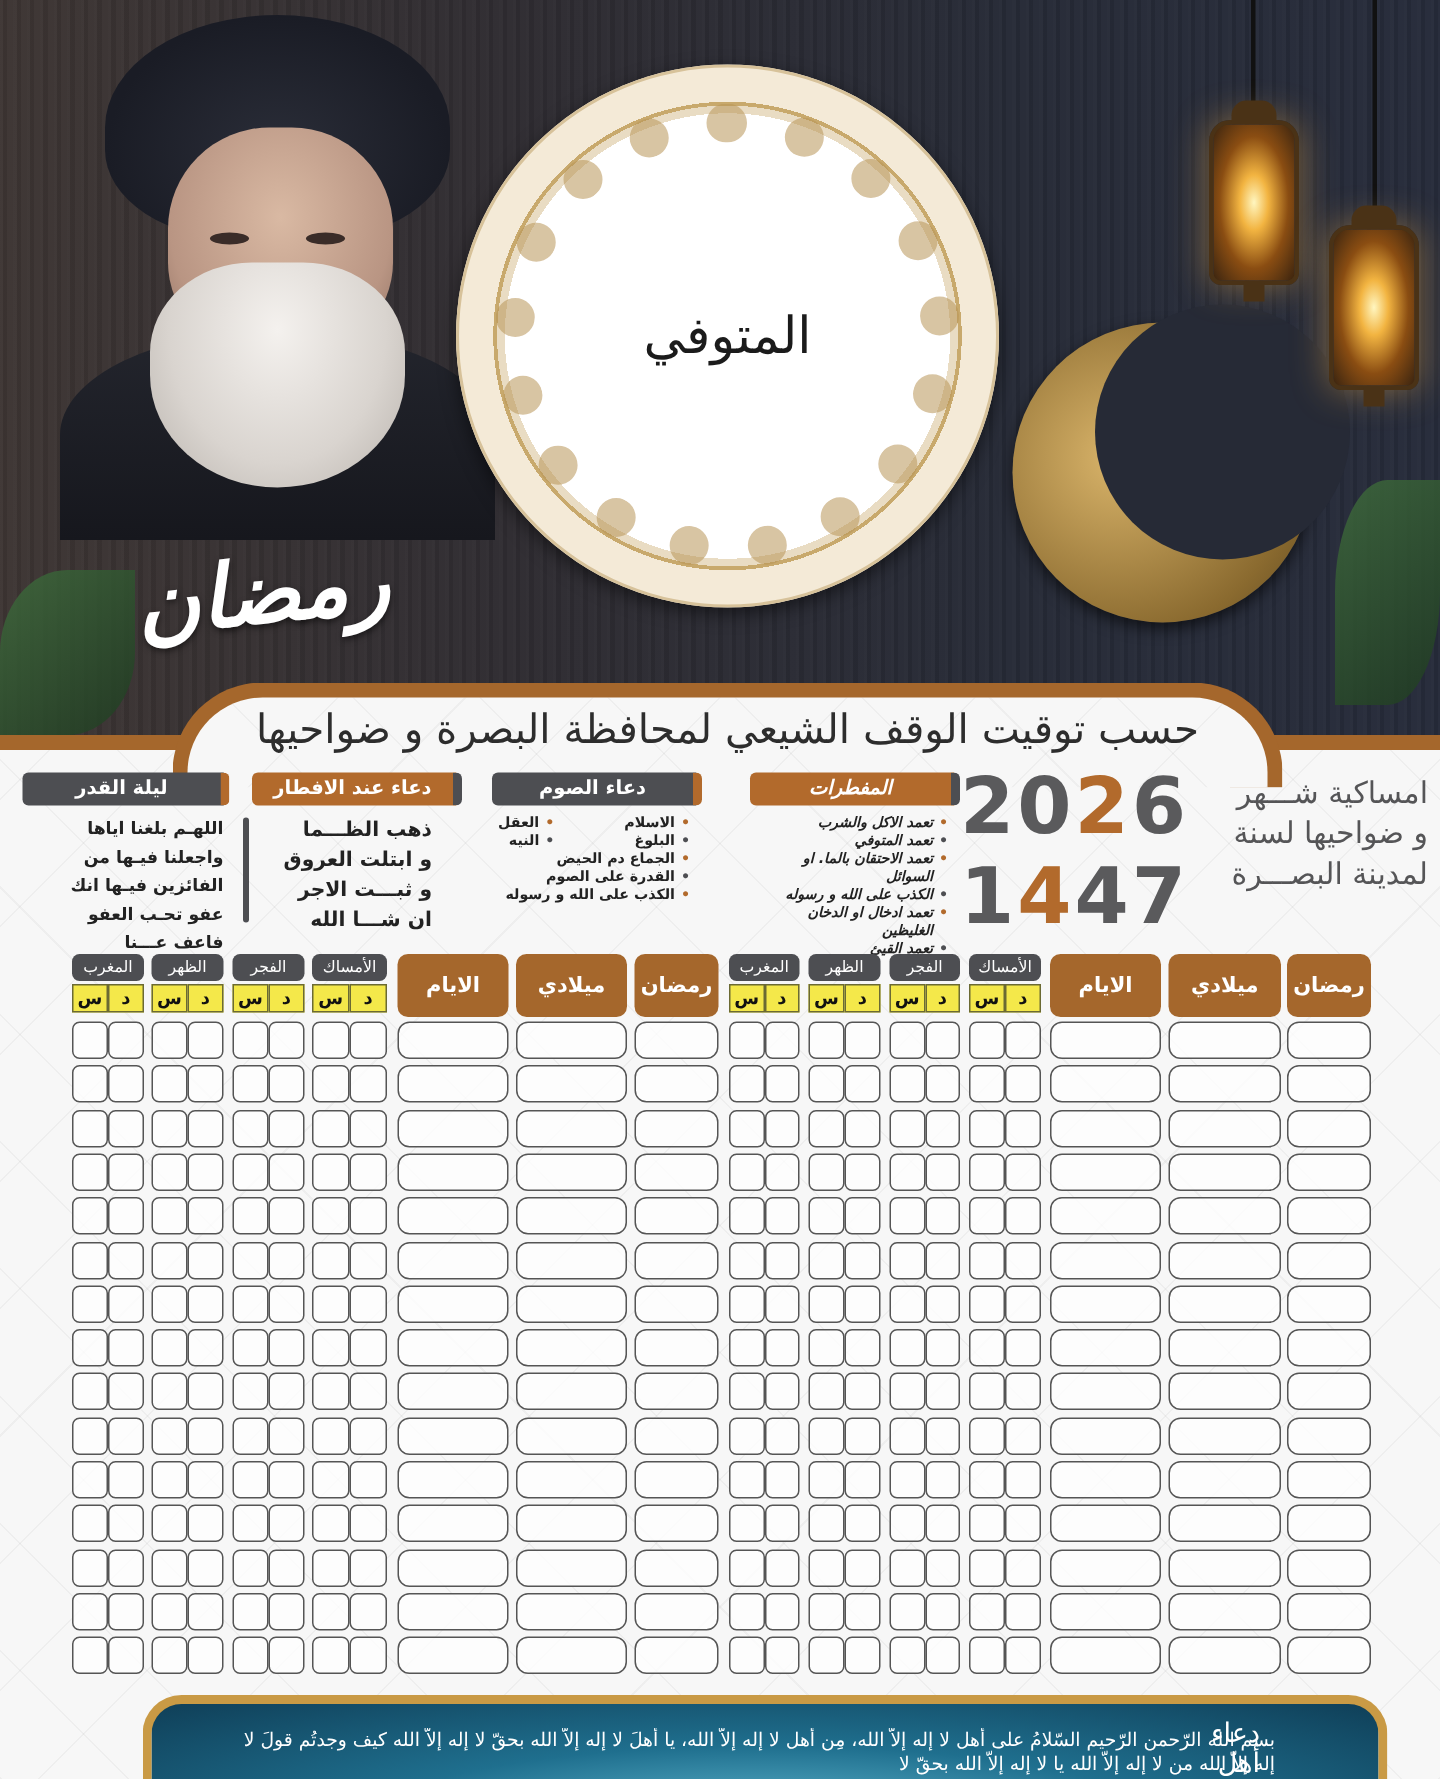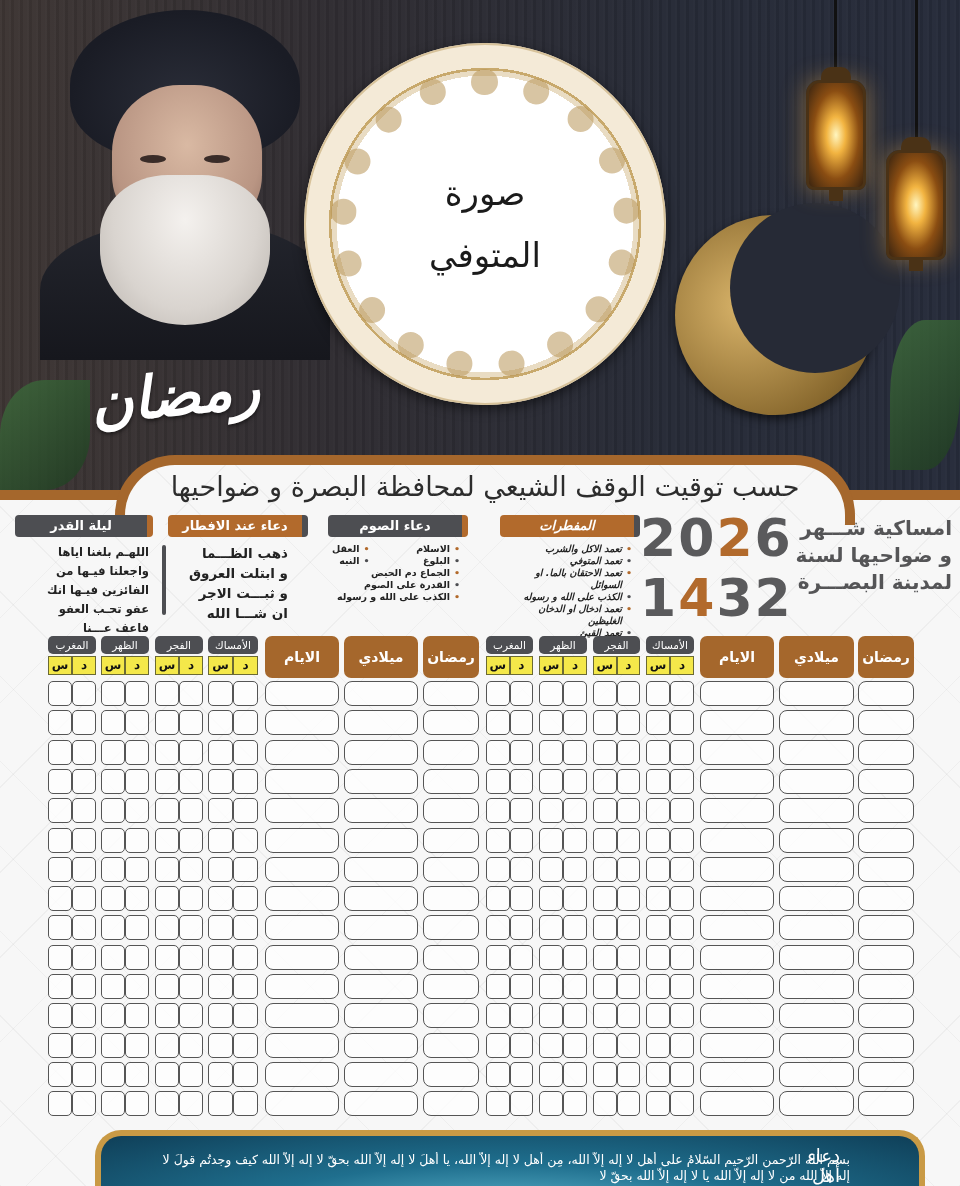--- a/index.html
+++ b/index.html
@@ -102,21 +102,21 @@
     border-radius: 60px 60px 0 0;
   }
   .subtitle {
     position: absolute; left: 150px; top: 467px; width: 670px; height: 40px;
     font-size: 27px; color: #2d2d2d; direction: rtl; text-align: center; line-height: 40px;
     font-family: "DejaVu Sans", sans-serif;
   }
   
   .headline {
     position: absolute; left: 782px; top: 515px; width: 178px; height: 110px;
-    direction: rtl; text-align: right; font-weight: bold; color: #555557;
+    direction: rtl; text-align: right; font-weight: normal; color: #555557;
     font-size: 20px; line-height: 27px; letter-spacing: 1px; padding-right: 8px;
   }
   .year-big {
     position: absolute; font-weight: bold; font-size: 52px; color: #5a5a5c; letter-spacing: 2px;
     font-family: "DejaVu Sans", sans-serif;
   }
   .year-big .acc { color: #b26a2c; }
 
   
   .info-box { position: absolute; top: 515px; height: 110px; }
@@ -181,21 +181,20 @@
     <div class="eye" style="left:28px;"></div>
     <div class="eye" style="left:92px;"></div>
   </div>
   <div class="beard"></div>
 </div>
 
 <div class="ramadan-calligraphy">رمضان كريم</div>
 
 <div class="photo-frame">
   <div class="ring-pattern"></div>
-  <div class="photo-label">صورة</div>
   <div class="photo-label">المتوفي</div>
 </div>
 
 <div class="crescent"></div>
 
 <div class="chain" style="left:834px;top:0;height:75px;"></div>
 <div class="lantern" style="left:806px;top:80px;"></div>
 <div class="chain" style="left:915px;top:0;height:140px;"></div>
 <div class="lantern" style="left:886px;top:150px;"></div>
 
@@ -205,21 +204,21 @@
 
 <div class="headline">
   <div>امساكية شـــهر</div>
   <div>و ضواحيها لسنة</div>
   <div>لمدينة البصـــرة</div>
 </div>
 <div class="year-big" style="left:640px;top:508px;">
   <span>20</span><span class="acc">2</span><span>6</span>
 </div>
 <div class="year-big" style="left:640px;top:568px;">
-  <span>1</span><span class="acc">4</span><span>32</span>
+  <span>1</span><span class="acc">4</span><span>47</span>
 </div>
 
 <div class="info-box" style="left:500px;width:140px;font-style:italic;">
   <div class="info-head brown">المفطرات</div>
   <ul class="info-body">
     <li>تعمد الاكل والشرب</li>
     <li>تعمد المتوفي</li>
     <li>تعمد الاحتقان بالما. او السوائل</li>
     <li>الكذب على الله و رسوله</li>
     <li>تعمد ادخال او الدخان الغليظين</li>

